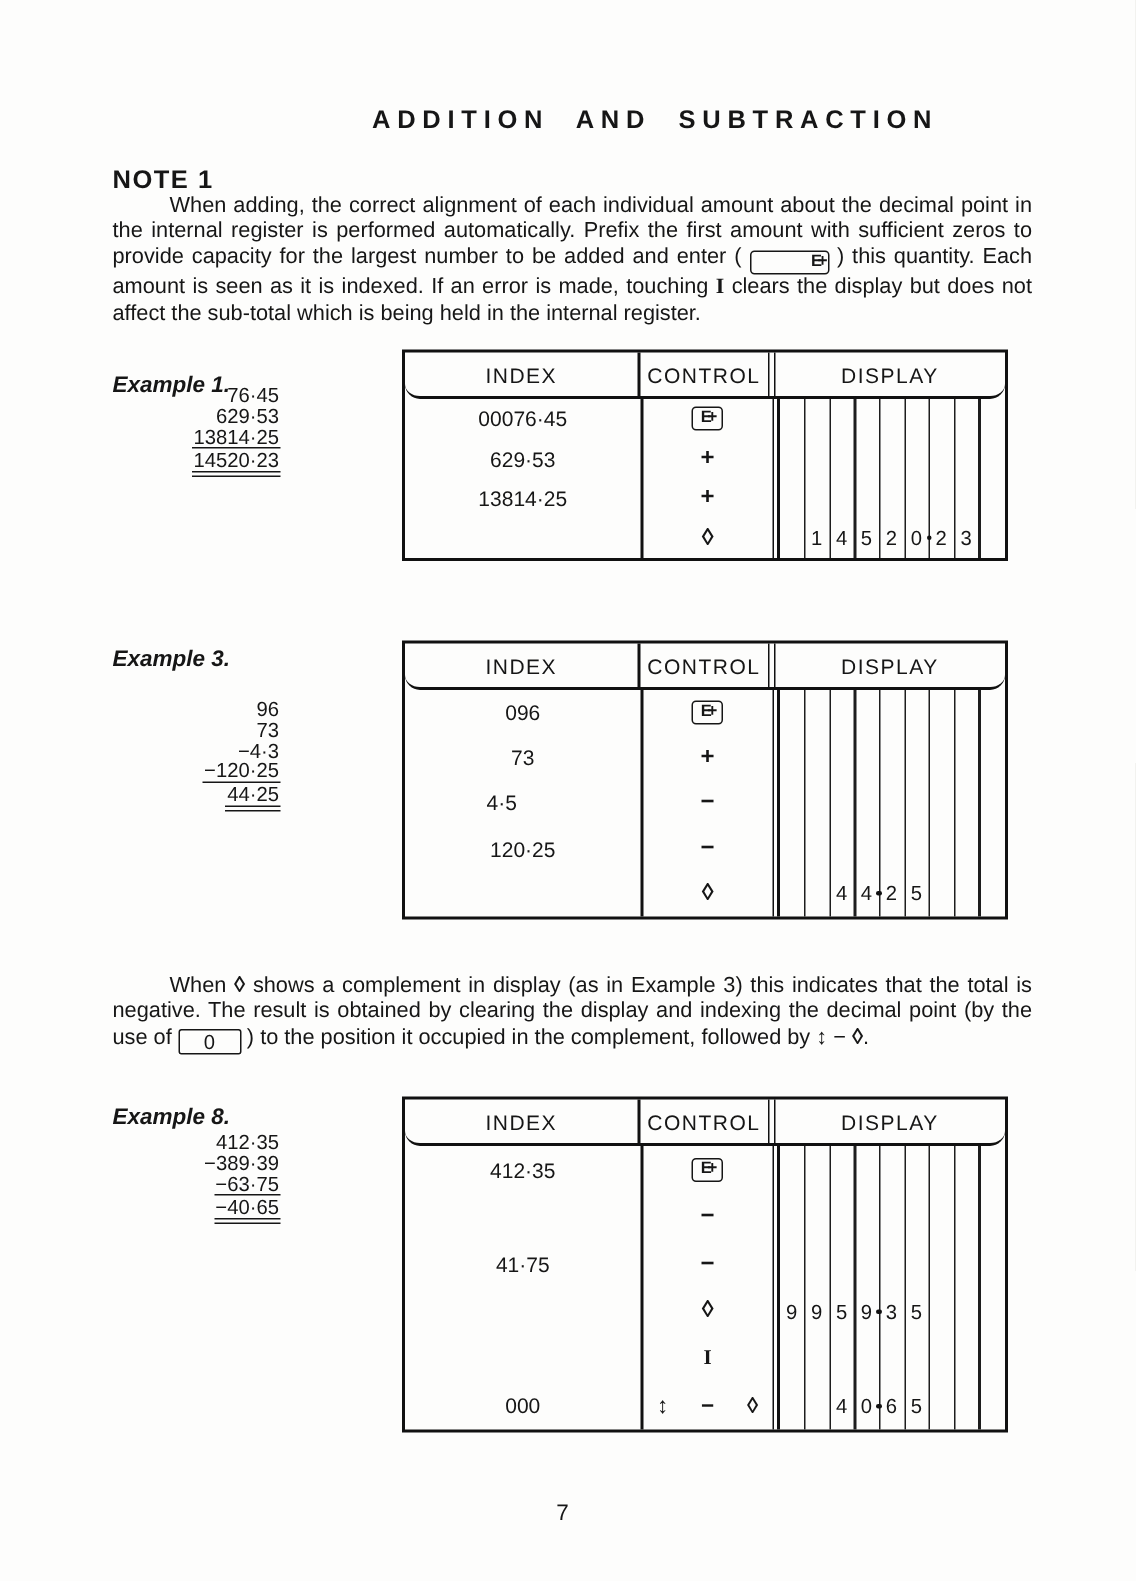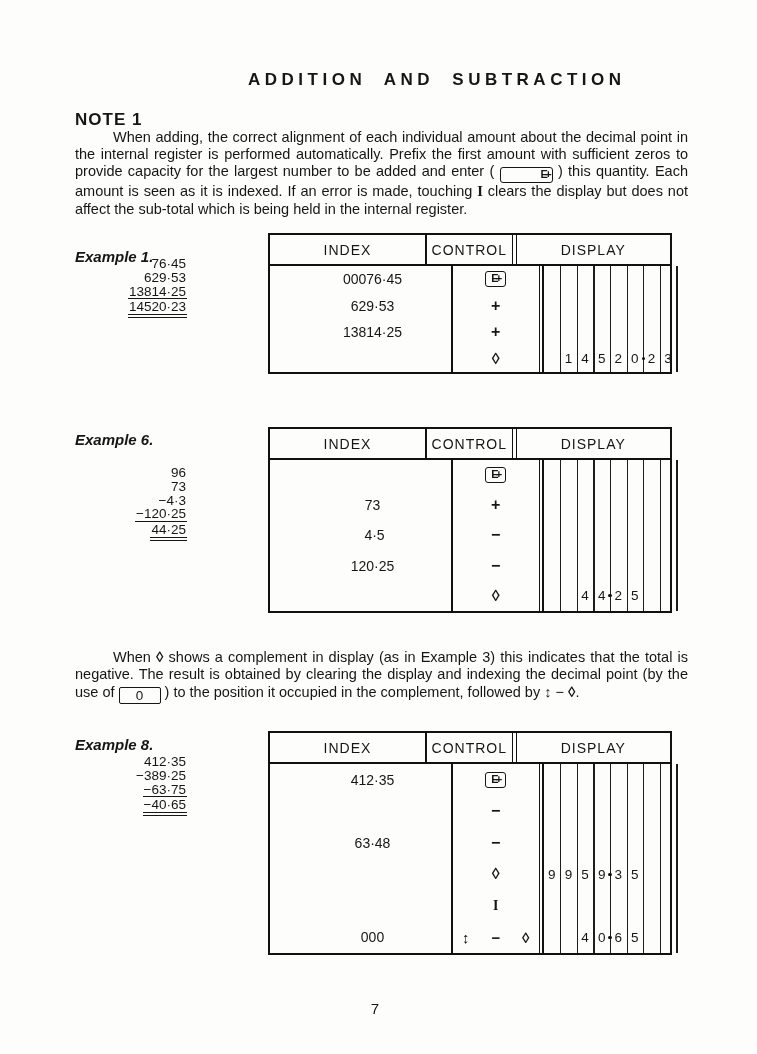--- a/index.html
+++ b/index.html
@@ -66,27 +66,27 @@
     border-bottom:1.8px solid #161616;
   }
   
   .cal-table{
     position:absolute;width:404px;
     border:2.6px solid #111;
     box-sizing:border-box;
     background:#fdfdfc;
     display:flex;flex-direction:column;
   }
-  .thead{display:flex;height:29px;border-bottom:2.6px solid #111;flex:none;}
+  .thead{display:flex;height:29px;border-bottom:2.6px solid #111;flex:none;border-radius:10px;}
   .th{display:flex;align-items:center;justify-content:center;
       font-size:14px;letter-spacing:1px;box-sizing:border-box;}
   .th-index{width:157px;border-right:2px solid #111;}
   .th-control{width:85.5px;border-right:1.6px solid #111;}
   .th-display{flex:1;border-left:1.6px solid #111;margin-left:3px;}
-  .tbody{position:relative;flex:1;margin-left:24px;}
+  .tbody{position:relative;flex:1;}
   .vline{position:absolute;top:0;bottom:0;background:#111;}
   .gline{position:absolute;top:0;bottom:0;background:#1d1d1d;}
   .trow{position:absolute;left:0;right:0;}
   .cell{position:absolute;display:flex;align-items:center;justify-content:center;
         top:0;bottom:0;font-size:14px;}
   .ctl-plain{font-size:16px;font-weight:bold;}
   .ctl-diamond{font-size:16px;font-weight:600;}
   .ctl-spread{justify-content:space-between;padding:0 9px;box-sizing:border-box;}
   .ctl-spread .sp-item{font-size:15px;font-weight:bold;}
   .disp-digit{position:absolute;top:0;bottom:0;display:flex;
@@ -161,21 +161,21 @@
           <div class="disp-digit" style="left: 299.333px; width: 16.6111px;">5</div>
           <div class="disp-digit" style="left: 315.944px; width: 16.6111px;">2</div>
           <div class="disp-digit" style="left: 332.556px; width: 16.6111px;">0</div>
           <div class="disp-digit" style="left: 349.167px; width: 16.6111px;">2</div>
           <div class="disp-digit" style="left: 365.778px; width: 16.6111px;">3</div>
           <div class="disp-dot" style="left: 347.567px; top: 11.65px;"></div>
         </div>
       </div>
   </div>
 
-  <div class="ex-label" style="top:431px">Example 6.</div>
+  <div class="ex-label" style="top:431px">Example 3.</div>
   <div class="sum-stack" style="top:466px">
       <div class="sum-row">96</div>
       <div class="sum-row">73</div>
       <div class="sum-row">−4·3</div>
       <div class="sum-row u1">−120·25</div>
       <div class="sum-row u2">44·25</div>
     </div>
   <div class="cal-table" style="left:268px;top:427px;height:186px">
     <div class="thead">
       <div class="th th-index">INDEX</div>
@@ -188,32 +188,33 @@
         <div class="vline" style="left: 248px; width: 1.6px;"></div>
         <div class="gline" style="left: 266.111px; width: 1.2px;"></div>
         <div class="gline" style="left: 282.722px; width: 1.2px;"></div>
         <div class="gline" style="left: 299.333px; width: 1.2px;"></div>
         <div class="gline" style="left: 315.944px; width: 1.2px;"></div>
         <div class="gline" style="left: 332.556px; width: 1.2px;"></div>
         <div class="gline" style="left: 349.167px; width: 1.2px;"></div>
         <div class="gline" style="left: 365.778px; width: 1.2px;"></div>
         <div class="gline" style="left: 382.389px; width: 1.2px;"></div>
         <div class="trow" style="top: 0px; height: 30.2px;">
+          <div class="cell" style="left: 0px; width: 157px;">096</div>
           <div class="cell" style="left: 159px; width: 85.5px;">
             <span class="key-e"><span>E</span><span class="plus">+</span></span>
           </div>
         </div>
         <div class="trow" style="top: 30.2px; height: 30.2px;">
           <div class="cell" style="left: 0px; width: 157px;">73</div>
           <div class="cell" style="left: 159px; width: 85.5px;">
             <span class="ctl-plain">+</span>
           </div>
         </div>
         <div class="trow" style="top: 60.4px; height: 30.2px;">
-          <div class="cell" style="left: 16px; width: 129px;">4·5</div>
+          <div class="cell" style="left: 0px; width: 129px;">4·5</div>
           <div class="cell" style="left: 159px; width: 85.5px;">
             <span class="ctl-plain">−</span>
           </div>
         </div>
         <div class="trow" style="top: 90.6px; height: 30.2px; text-align: right;">
           <div class="cell" style="left: 0px; width: 157px;">120·25</div>
           <div class="cell" style="left: 159px; width: 85.5px;">
             <span class="ctl-plain">−</span>
           </div>
         </div>
@@ -228,21 +229,21 @@
           <div class="disp-dot" style="left: 314.344px; top: 13.5px;"></div>
         </div>
       </div>
   </div>
 
   <p class="para para-note"><span>When </span><span class="sym sym-diamond">◊</span><span> shows a complement in display (as in Example 3) this indicates that the total is negative. The result is obtained by clearing the display and indexing the decimal point (by the use of </span><span class="key-0">0</span><span> ) to the position it occupied in the complement, followed by </span><span class="sym">↕</span><span> − </span><span class="sym sym-diamond">◊</span><span>.</span></p>
 
   <div class="ex-label" style="top:736px">Example 8.</div>
   <div class="sum-stack" style="top:755px">
       <div class="sum-row">412·35</div>
-      <div class="sum-row">−389·25</div>
+      <div class="sum-row">−389·39</div>
       <div class="sum-row u1">−63·75</div>
       <div class="sum-row u2">−40·65</div>
     </div>
   <div class="cal-table" style="left:268px;top:731px;height:224px">
     <div class="thead">
       <div class="th th-index">INDEX</div>
       <div class="th th-control">CONTROL</div>
       <div class="th th-display">DISPLAY</div>
     </div>
     <div class="tbody">
@@ -262,21 +263,21 @@
           <div class="cell" style="left: 159px; width: 85.5px;">
             <span class="key-e"><span>E</span><span class="plus">+</span></span>
           </div>
         </div>
         <div class="trow" style="top: 31.5px; height: 31.5px;">
           <div class="cell" style="left: 159px; width: 85.5px;">
             <span class="ctl-plain">−</span>
           </div>
         </div>
         <div class="trow" style="top: 63px; height: 31.5px;">
-          <div class="cell" style="left: 0px; width: 157px;">63·48</div>
+          <div class="cell" style="left: 0px; width: 157px;">41·75</div>
           <div class="cell" style="left: 159px; width: 85.5px;">
             <span class="ctl-plain">−</span>
           </div>
         </div>
         <div class="trow" style="top: 94.5px; height: 31.5px;">
           <div class="cell" style="left: 159px; width: 85.5px;">
             <span class="ctl-diamond">◊</span>
           </div>
           <div class="disp-digit" style="left: 249.5px; width: 16.6111px;">9</div>
           <div class="disp-digit" style="left: 266.111px; width: 16.6111px;">9</div>

